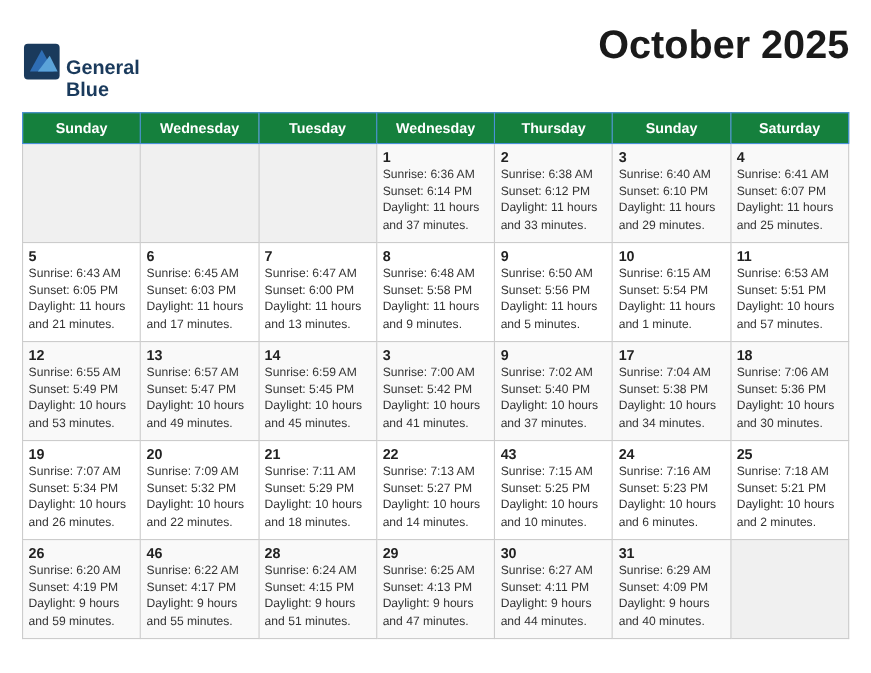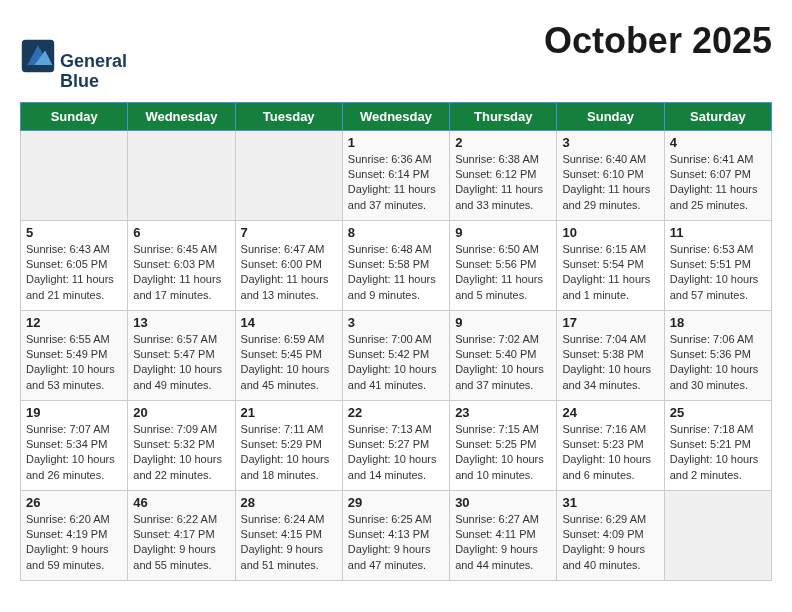--- a/index.html
+++ b/index.html
@@ -277,21 +277,21 @@
 and 18 minutes.</div>
         </td>
         <td>
           <div class="day-number">22</div>
           <div class="cell-content">Sunrise: 7:13 AM
 Sunset: 5:27 PM
 Daylight: 10 hours
 and 14 minutes.</div>
         </td>
         <td>
-          <div class="day-number">23</div>
+          <div class="day-number">43</div>
           <div class="cell-content">Sunrise: 7:15 AM
 Sunset: 5:25 PM
 Daylight: 10 hours
 and 10 minutes.</div>
         </td>
         <td>
           <div class="day-number">24</div>
           <div class="cell-content">Sunrise: 7:16 AM
 Sunset: 5:23 PM
 Daylight: 10 hours

